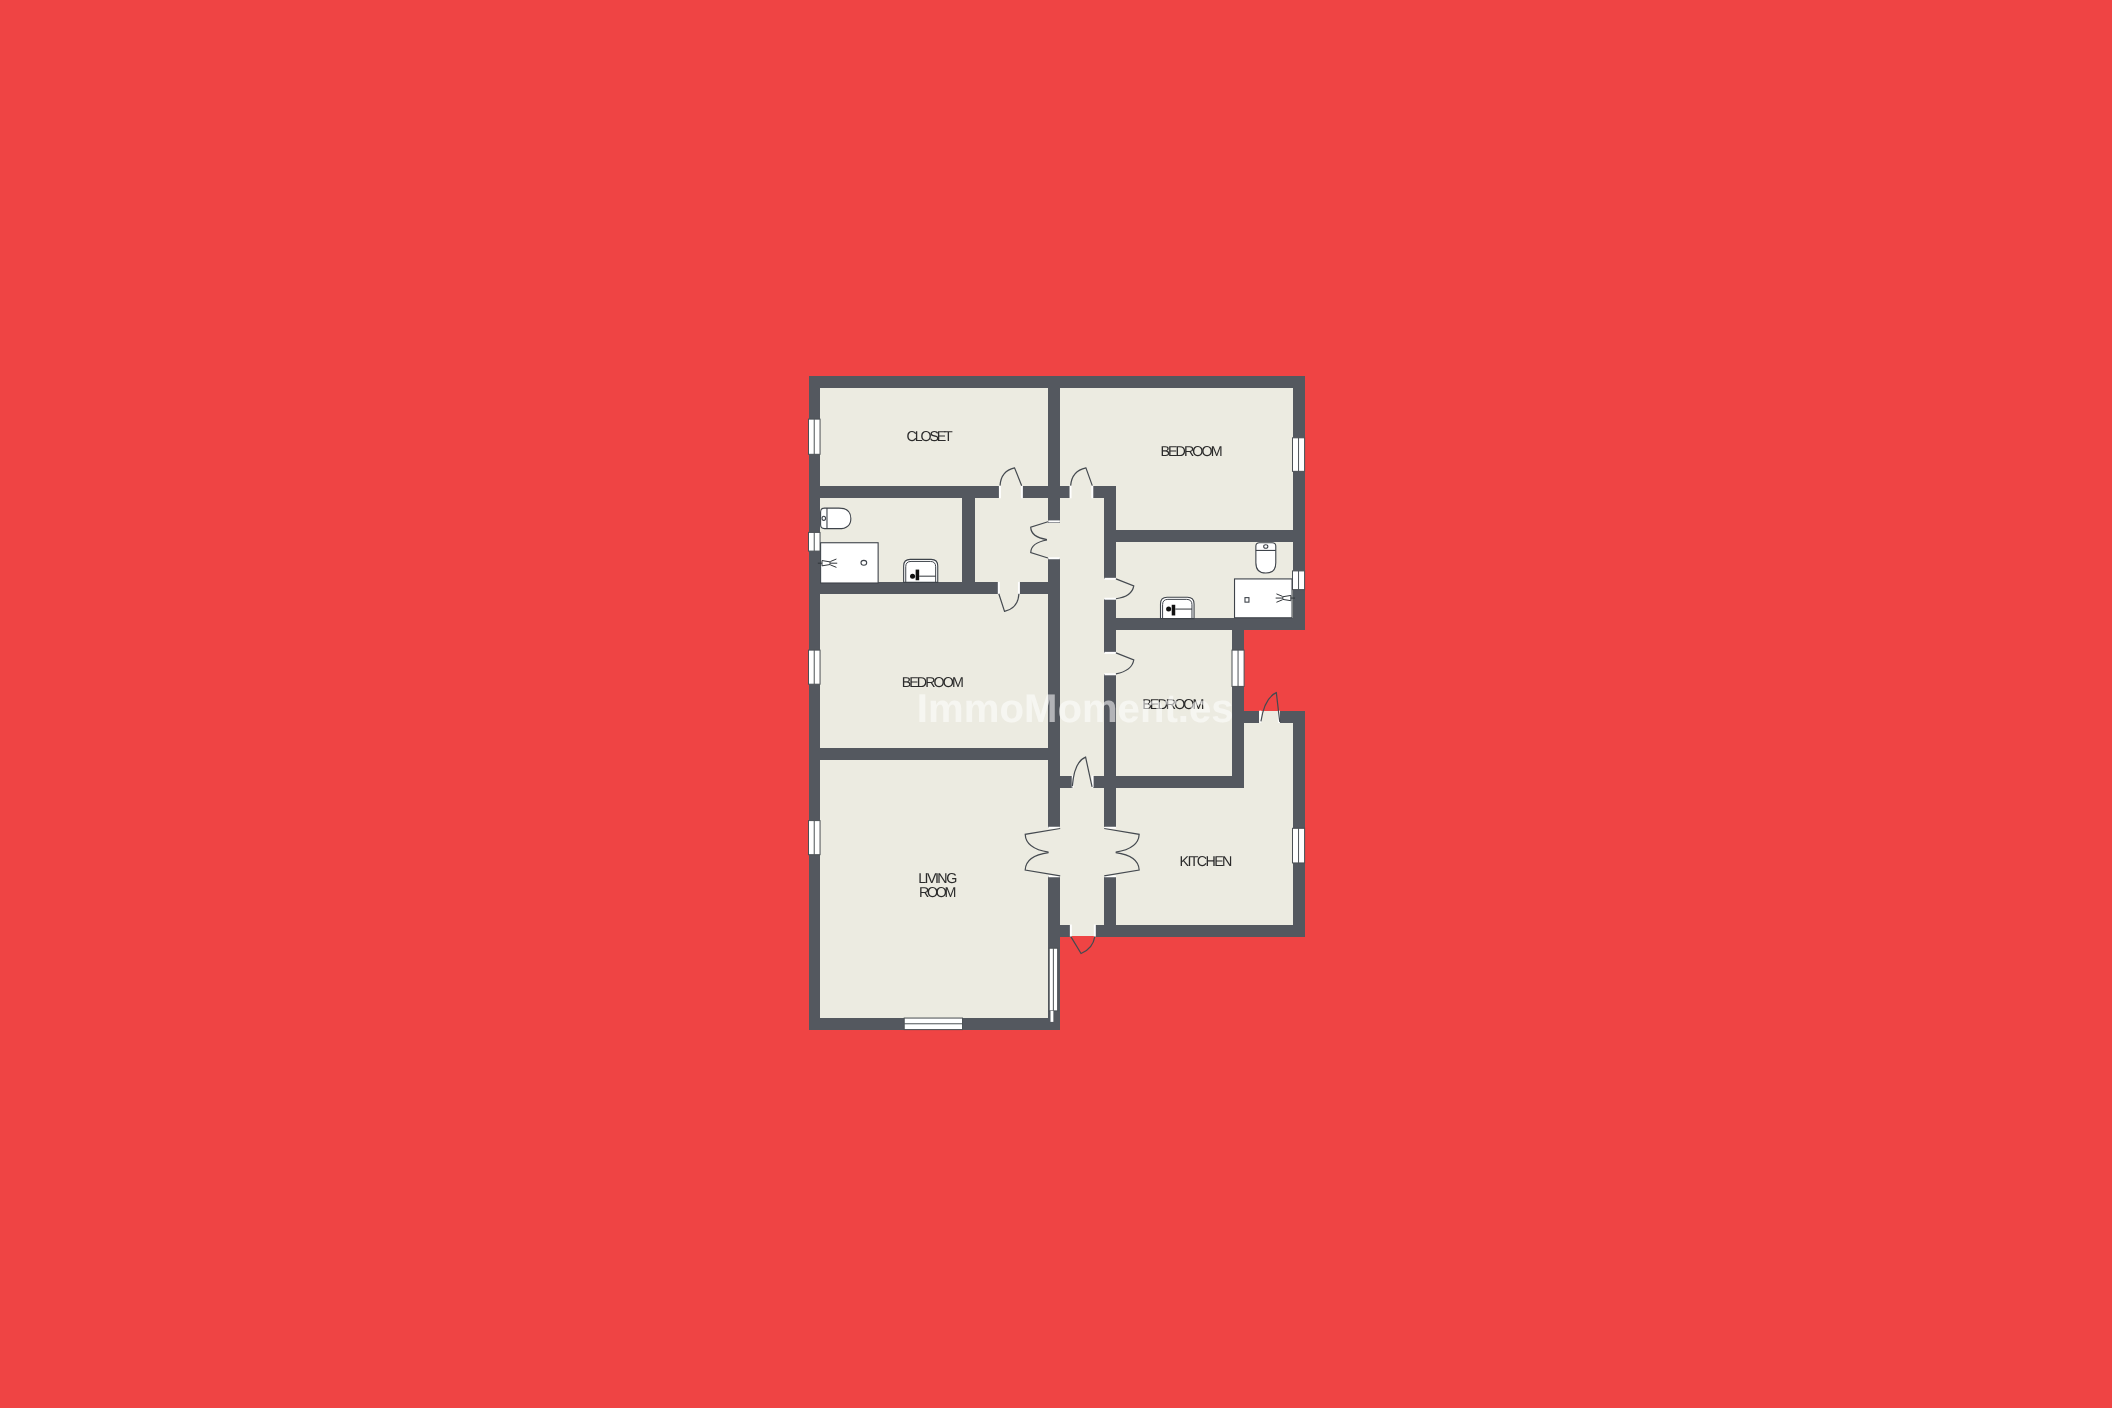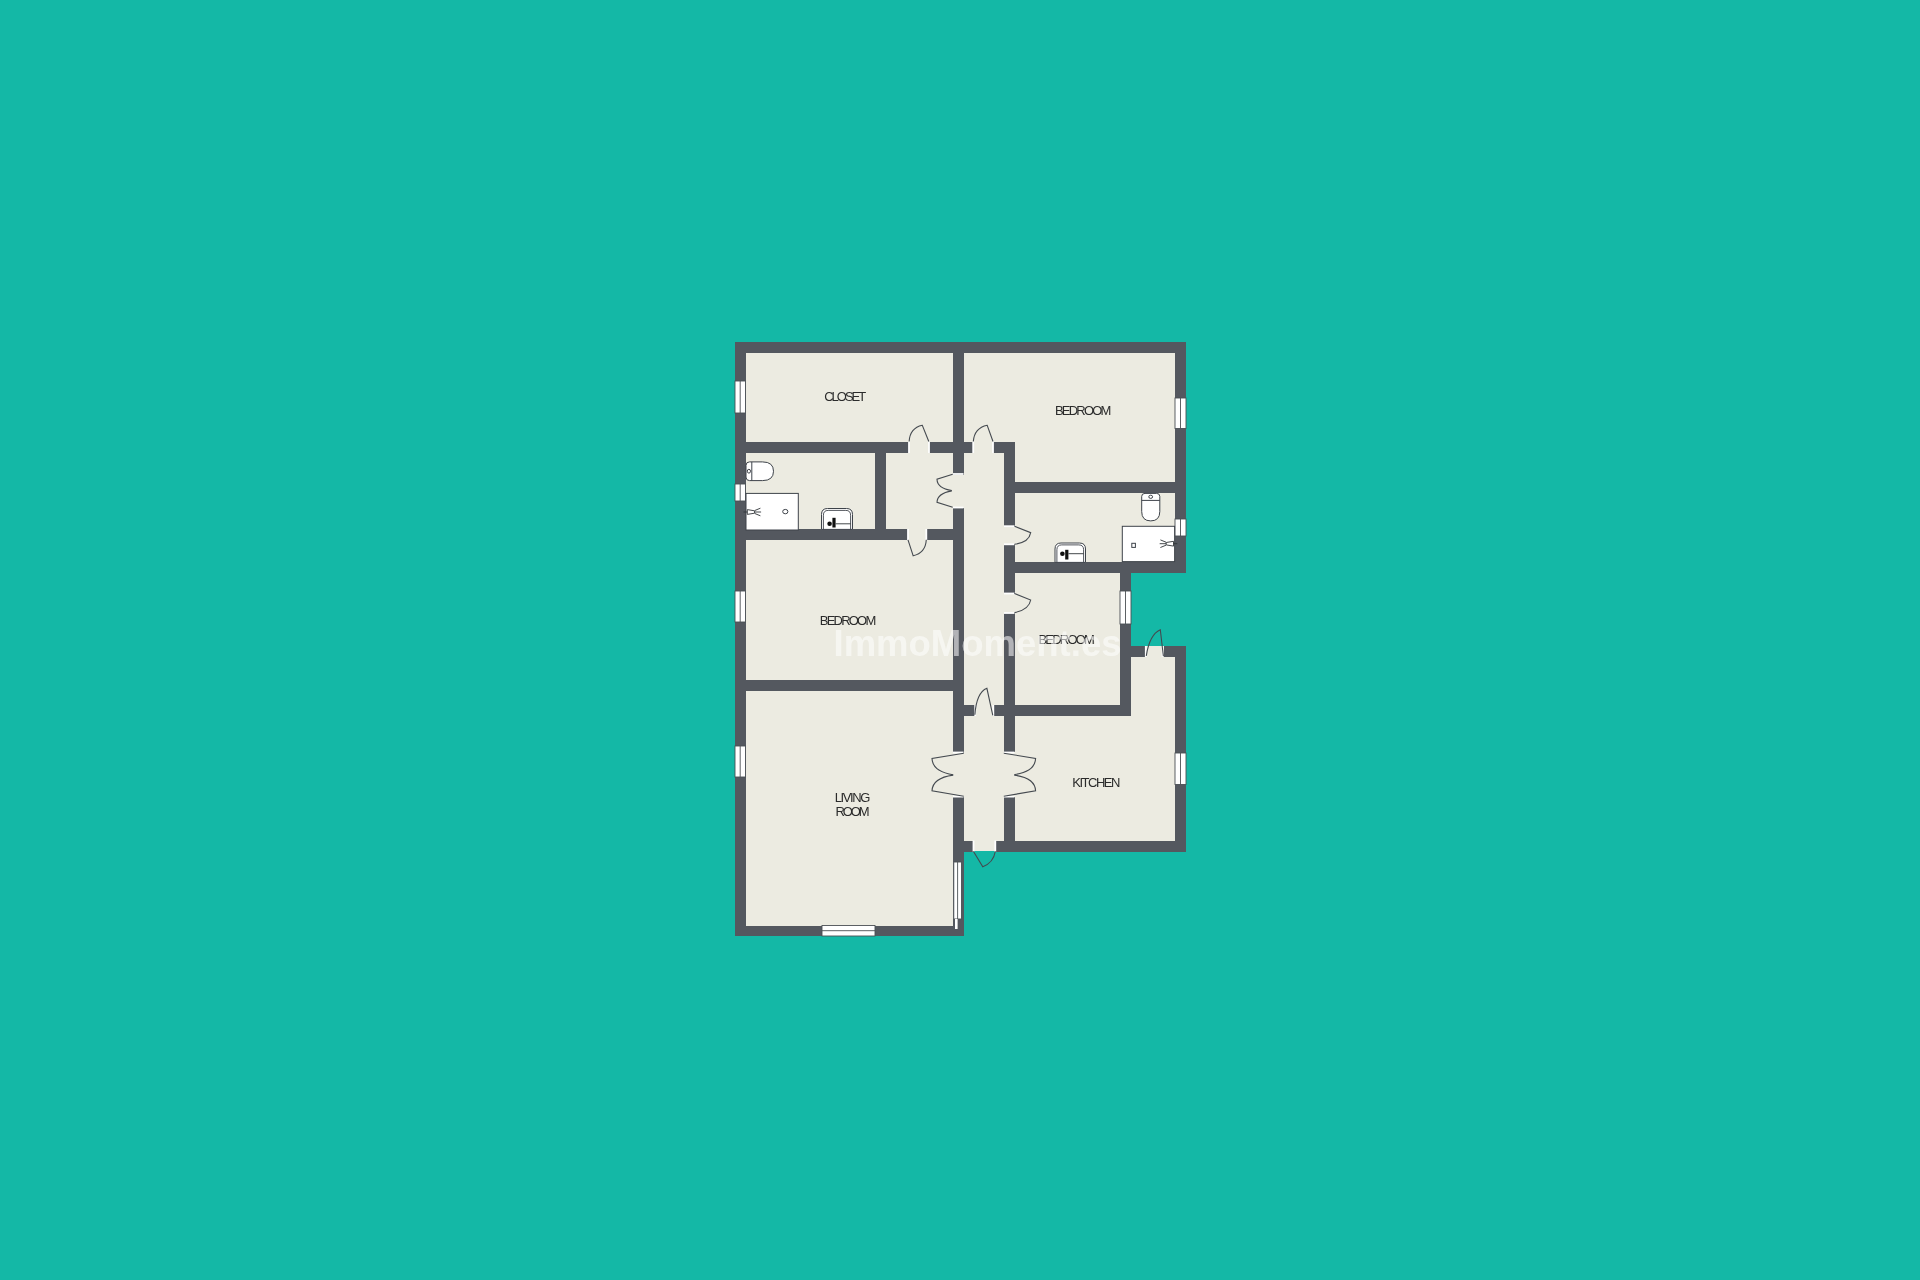--- a/index.html
+++ b/index.html
@@ -1,16 +1,16 @@
 <!DOCTYPE html>
 <html><head>
 <meta charset="utf-8">
 <style>
   html,body{margin:0;padding:0;background:#ffffff;}
-  .page{position:relative;width:1920px;height:1280px;background:#14b8a6;overflow:hidden;
+  .page{position:relative;width:1920px;height:1280px;background:#ef4444;overflow:hidden;
         font-family:"Liberation Sans", sans-serif;}
 </style>
 </head>
 <body>
 <div class="page">
 
 <svg width="1920" height="1280" viewBox="0 0 1920 1280" xmlns="http://www.w3.org/2000/svg">
   <g shape-rendering="crispEdges">
 
   <rect x="745" y="352" width="218" height="574" fill="#ECEBE1"></rect>

